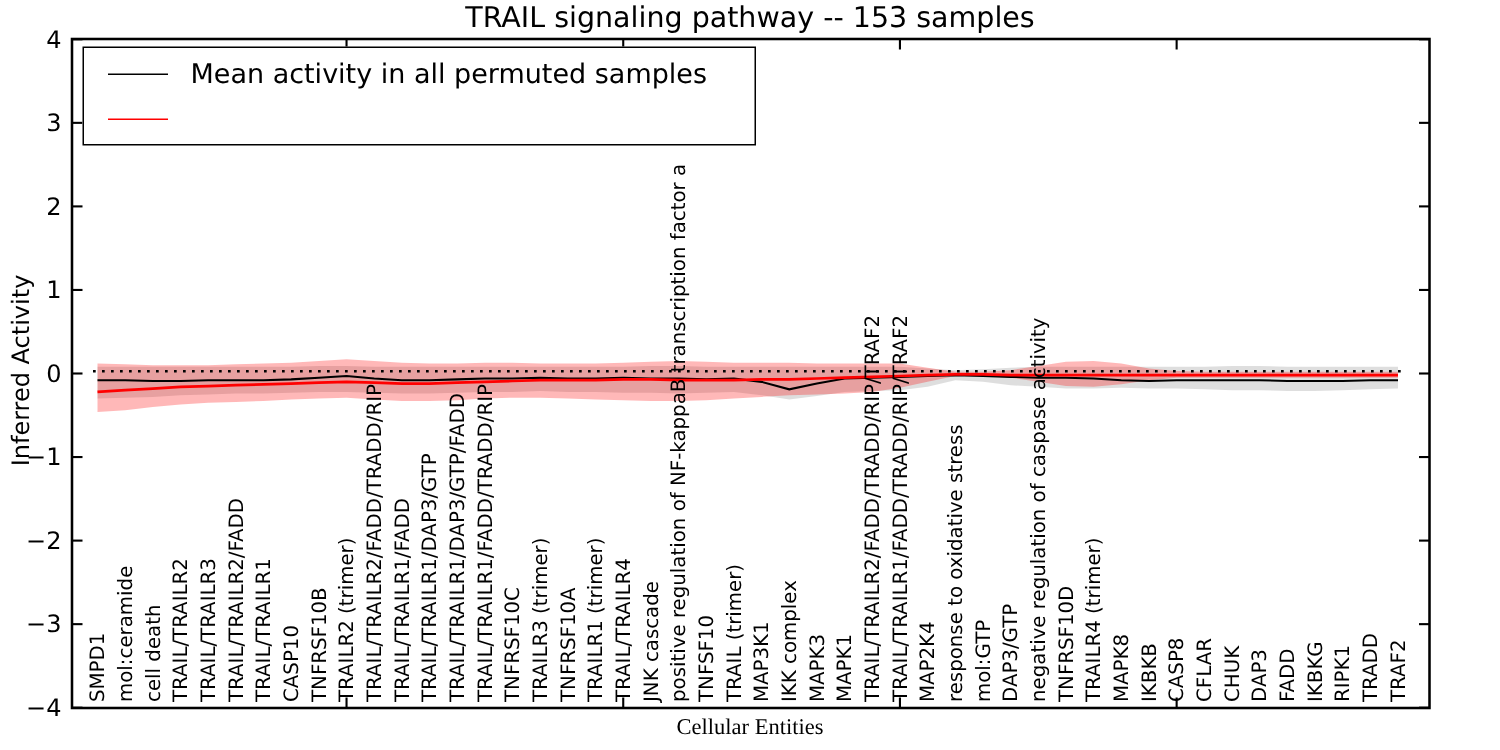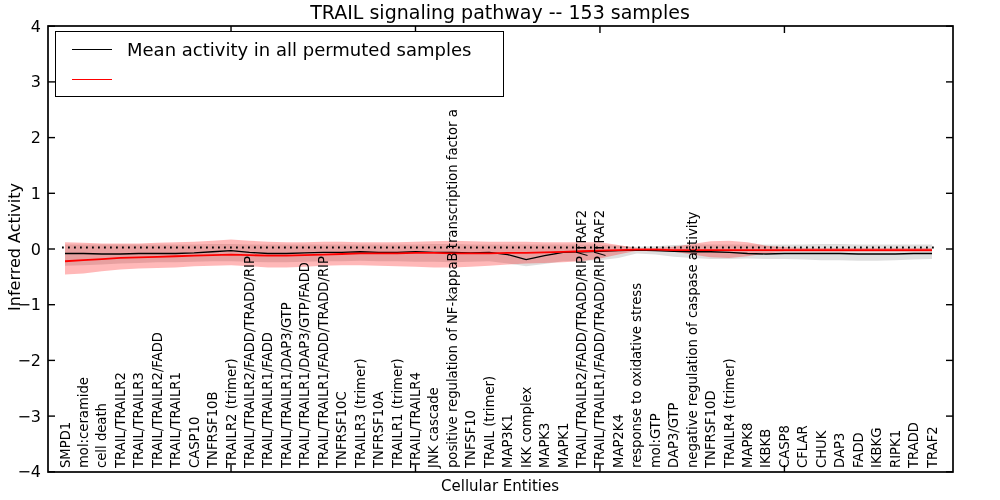--- a/index.html
+++ b/index.html
@@ -3,21 +3,21 @@
 <meta charset="utf-8">
 <style>
   html,body{margin:0;padding:0;background:#ffffff;}
   body{width:1000px;height:500px;overflow:hidden;position:relative;
        font-family:"DejaVu Sans","Liberation Sans",sans-serif;color:#000;}
   .figure{position:absolute;inset:0;}
   .title{position:absolute;top:1px;left:0;width:1000px;text-align:center;
          font-size:19px;white-space:nowrap;}
   .ylabel{position:absolute;top:247px;left:14px;transform:translate(-50%,-50%) rotate(-90deg);
           font-size:16px;white-space:nowrap;}
-  .xlabel{position:absolute;top:477px;left:0;width:1000px;text-align:center;font-size:15px;}
+  .xlabel{position:absolute;top:477px;left:0;width:1000px;text-align:center;font-size:15px;font-family:Liberation Serif, serif;}
   svg#plot{position:absolute;top:0;left:0;}
   svg text{font-family:"DejaVu Sans","Liberation Sans",sans-serif;fill:#000;}
   .legend{position:absolute;left:55px;top:31px;width:449px;height:66px;
           background:#ffffff;border:1.7px solid #000;box-sizing:border-box;
           display:flex;flex-direction:column;justify-content:space-around;
           padding:2px 0 2px 16px;}
   .legend-row{display:flex;align-items:center;height:28px;}
   .legend-line{display:inline-block;width:40px;border-top:1.8px solid #000;margin-right:15px;flex:0 0 auto;}
   .legend-label{font-size:18px;white-space:nowrap;}
 </style>

